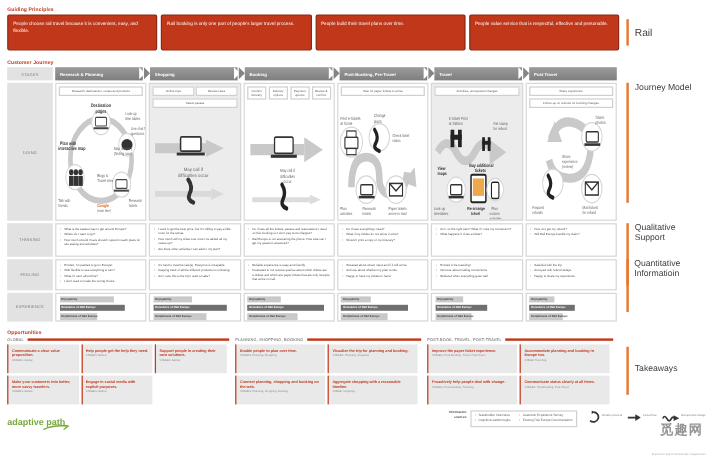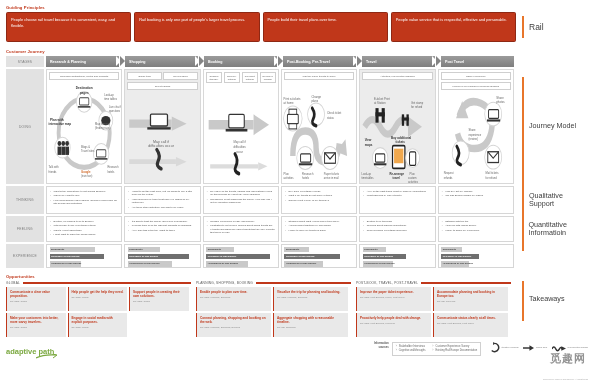--- a/index.html
+++ b/index.html
@@ -39,21 +39,21 @@
   
   .cj { margin-top: 7px; }
   .grid-row { display: flex; gap: 2px; margin-bottom: 2px; }
   .rowlabel {
     width: 38px; flex: 0 0 38px; background: #e2e2e2;
     color: #7a7a7a; font-size: 3.3px; letter-spacing: .25px;
     display: flex; align-items: center; justify-content: center;
   }
   .cells { flex: 1; display: flex; gap: 2px; }
   .right-label {
-    width: 72px; flex: 0 0 72px; display: flex; align-items: center;
+    width: 72px; flex: 0 0 72px; display: flex; 
     gap: 5px; padding-left: 6px;
   }
   .rl-bar { width: 2px; background: #e8762b; }
   .rl-text { font-size: 7.2px; color: #3d3d3d; line-height: 1.12; }
 
   
   .stages-row { height: 11px; }
   .stage {
     flex: 1; position: relative; height: 11px;
     background: linear-gradient(to bottom, #9b9b9b, #7e7e7e);
@@ -125,21 +125,21 @@
     position: absolute; left: 1.5px; top: 0; bottom: 0;
     display: flex; align-items: center;
     font-size: 2.4px; color: #3d3d3d; font-weight: bold;
     white-space: nowrap; z-index: 2;
   }
   .bar-text.onlight { color: #3d3d3d; }
   .bar-text.ondark { color: #ffffff; }
 
   
   .opps { margin-top: 6px; }
-  .opp-groups { display: flex; gap: 5px; }
+  .opp-groups { display: flex; gap: 5px; align-items: center; }
   .opp-group { flex: 1; }
   .opp-group.g1 { flex: 0 0 185px; }
   .opp-group.g2 { flex: 0 0 155px; }
   .opp-group.g3 { flex: 1; }
   .opp-head {
     display: flex; align-items: center; gap: 3px; margin-bottom: 2px;
   }
   .opp-head .lbl { font-size: 3.2px; color: #555; letter-spacing: .2px; }
   .opp-head .rule { flex: 1; height: 1.6px; background: #c0371a; }
   .opp-cards { display: flex; flex-wrap: wrap; gap: 2px; }

